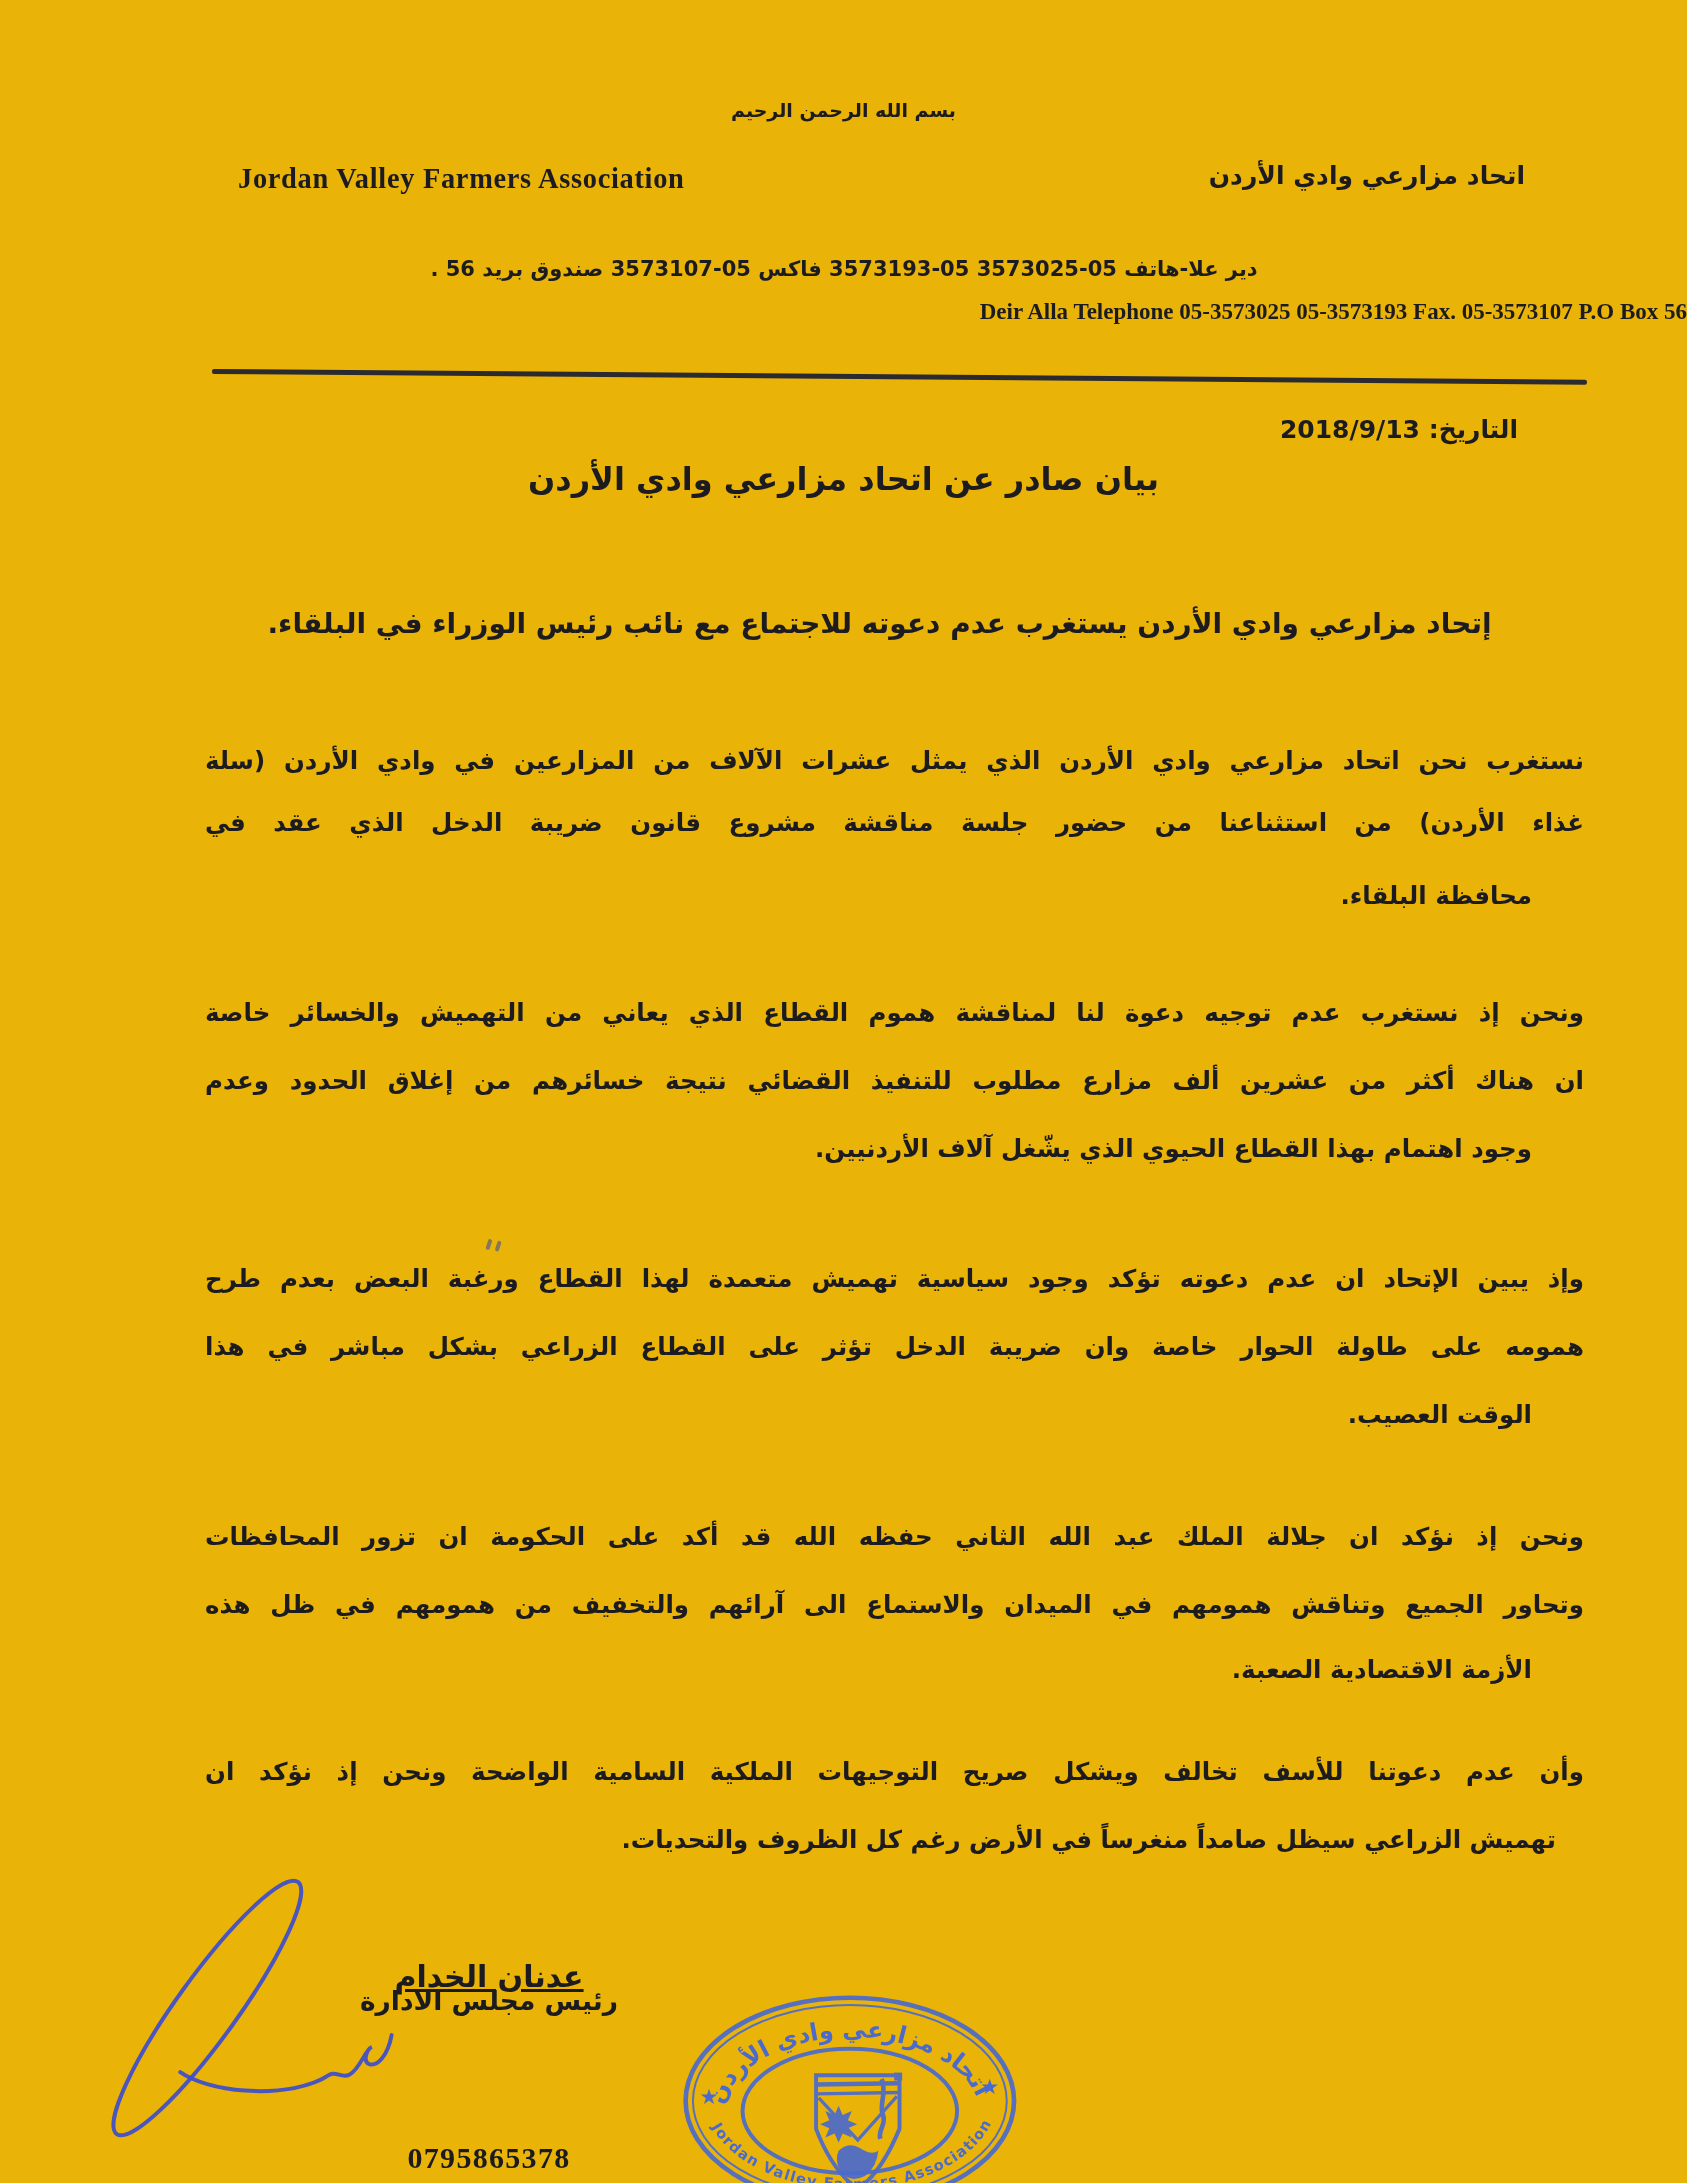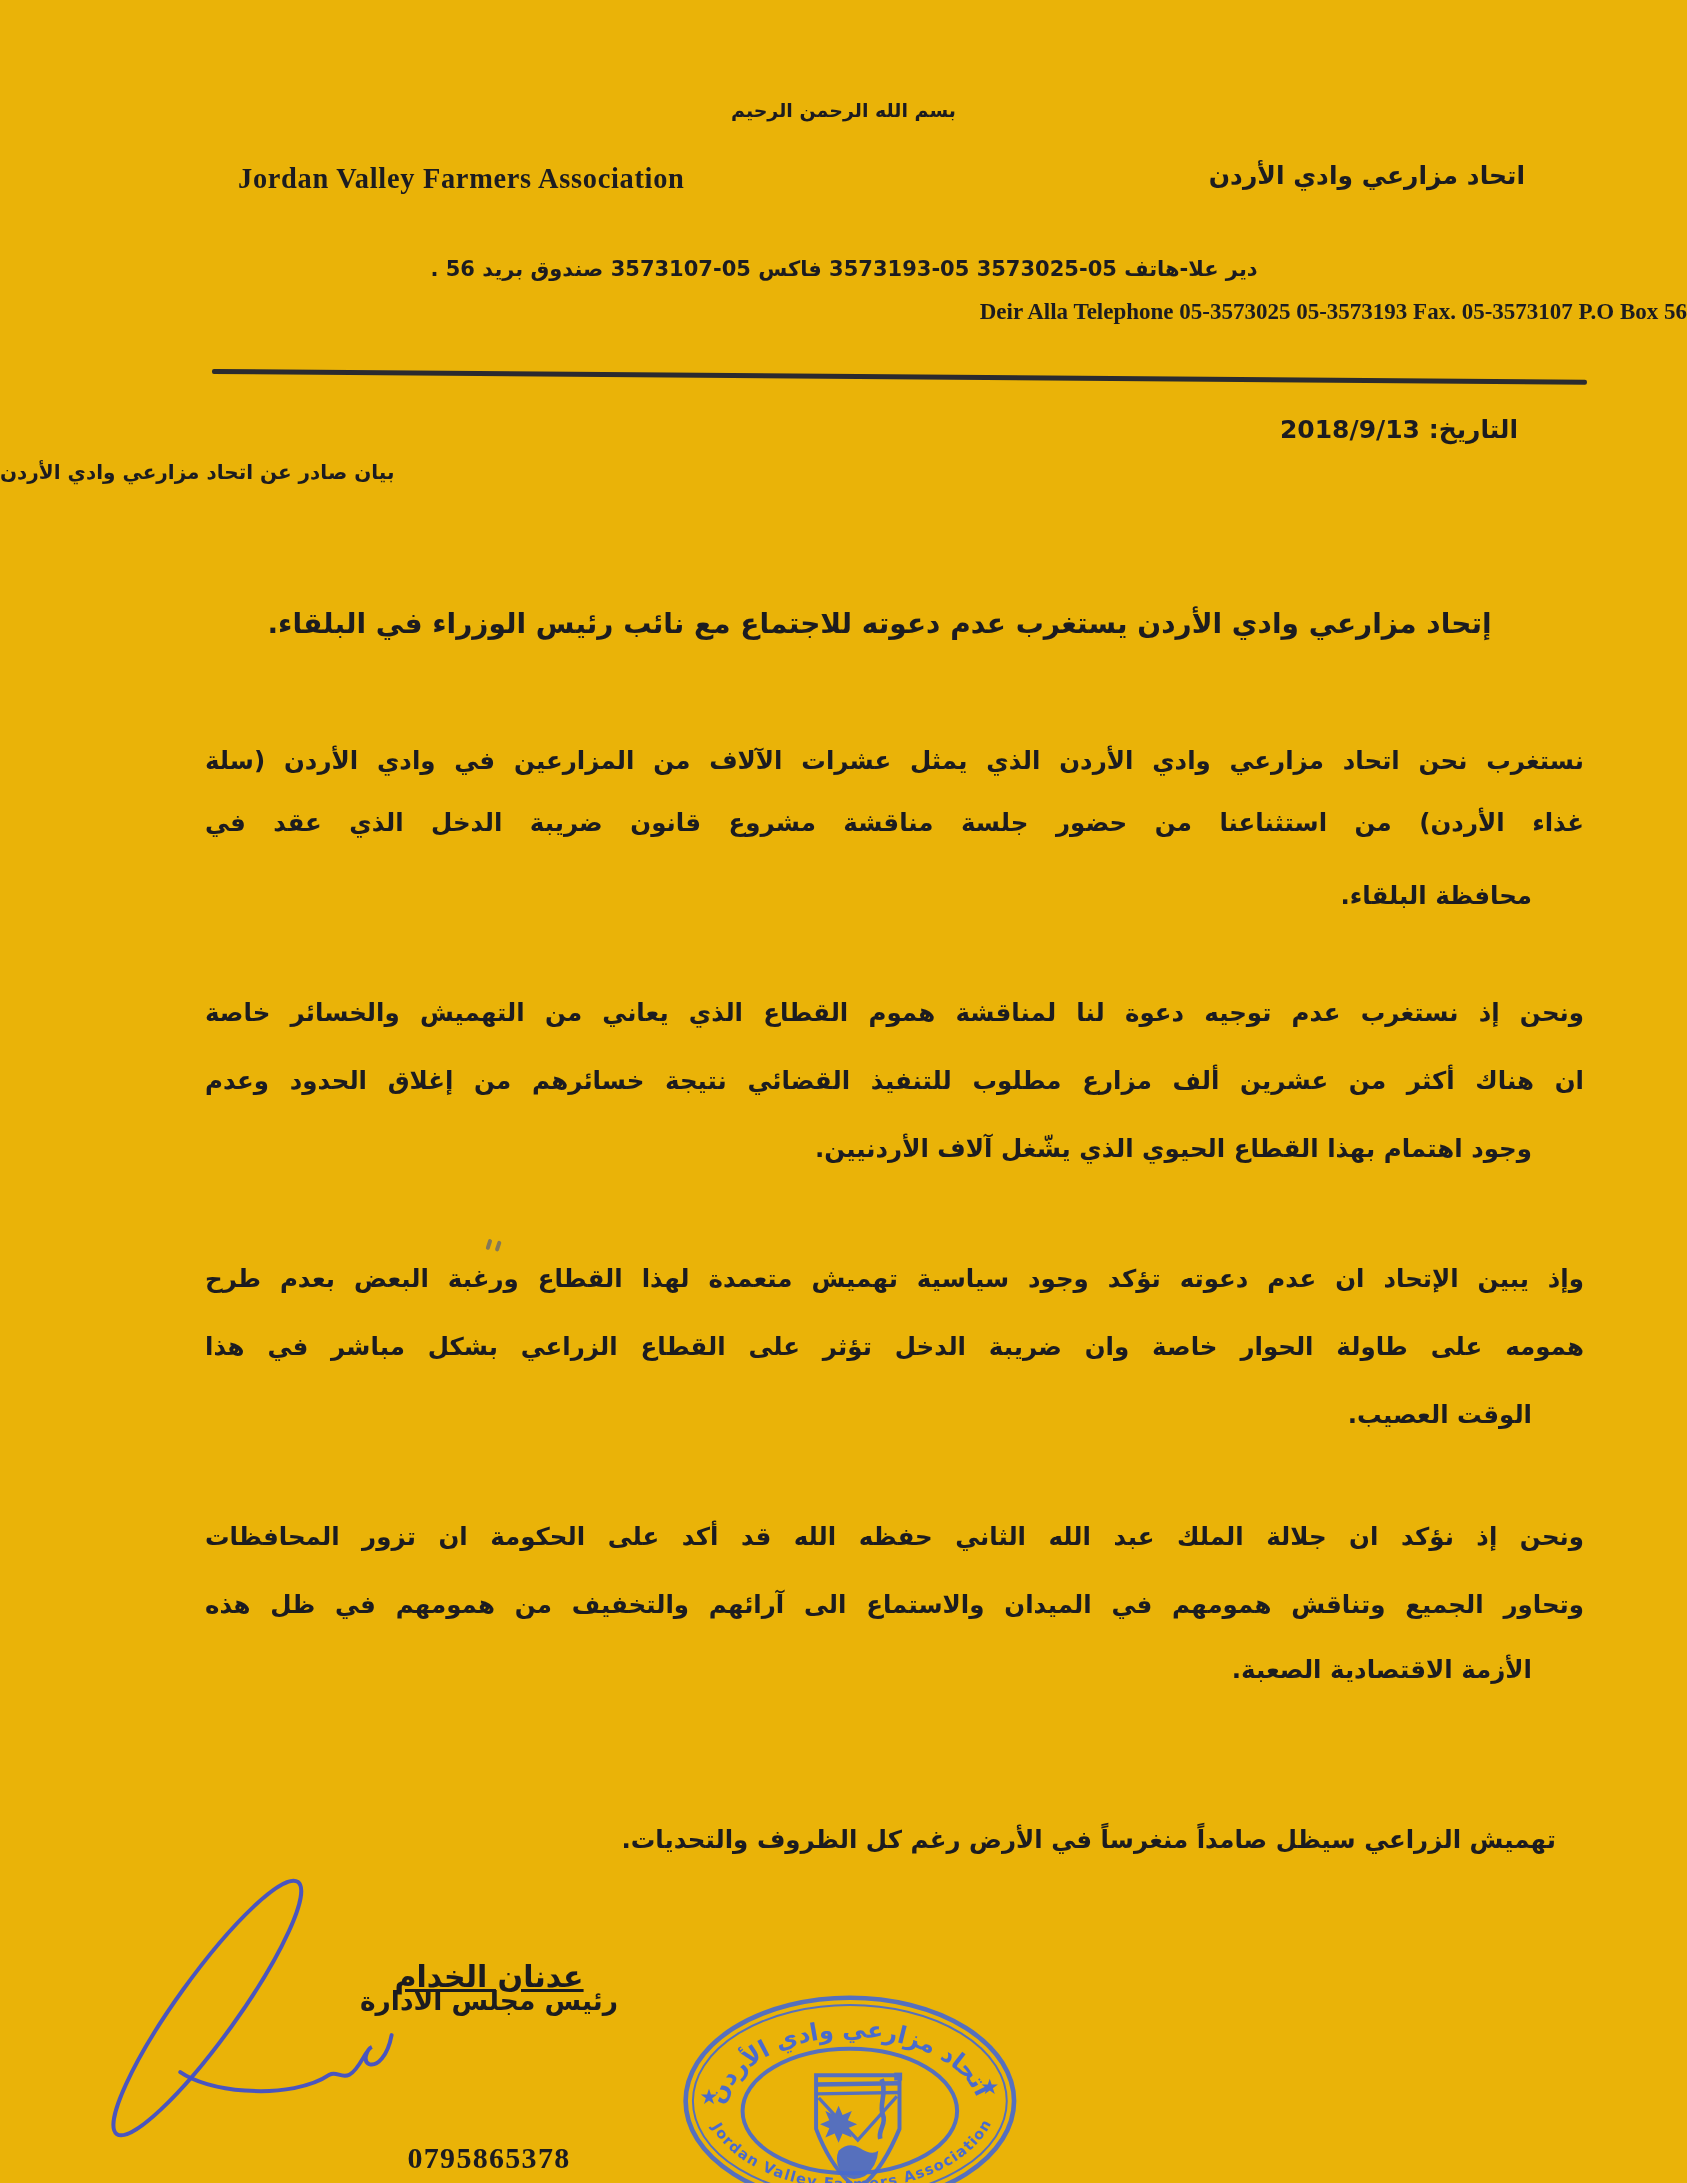--- a/index.html
+++ b/index.html
@@ -8,21 +8,21 @@
   .abs{position:absolute;}
   
   #bismillah{top:99px;left:0;width:1687px;text-align:center;font-size:19px;font-weight:700;}
   #org-en{top:163px;left:238px;font:700 28.4px "Liberation Serif",serif;letter-spacing:0.7px;}
   #org-ar{top:161px;right:162px;font-size:25px;font-weight:700;direction:rtl;}
   #contact-ar{top:257px;left:83px;width:1522px;text-align:center;font-size:21px;font-weight:700;direction:rtl;}
   #contact-en{top:299px;left:0;width:1687px;text-align:right;font:700 23px "Liberation Serif",serif;}
   #rule{top:369px;left:212px;width:1375px;height:4.6px;background:#2b2b2f;transform:rotate(0.45deg);transform-origin:left center;border-radius:2px;}
   
   #date{top:415px;right:169px;font-size:25px;font-weight:700;direction:rtl;}
-  #title{top:460px;left:0;width:1687px;text-align:left;font-size:20px;font-weight:700;direction:rtl;}
+  #title{top:460px;left:0;width:1687px;text-align:center;font-size:32px;font-weight:700;direction:rtl;}
   #subtitle{top:607px;left:205px;width:1379px;direction:rtl;text-align:center;padding-right:30px;box-sizing:border-box;
             font-size:28px;font-weight:700;}
   
   .ln{position:absolute;left:205px;width:1379px;box-sizing:border-box;direction:rtl;
       font-size:24.5px;font-weight:700;line-height:1.55;color:#1c1c20;}
   .stretch{text-align:justify;text-align-last:justify;}
   .endline{text-align:right;padding-right:52px;}
   
   #sig-role{top:1985px;left:284px;width:410px;text-align:center;font-size:26.5px;font-weight:700;direction:rtl;}
   #sig-name{top:1959px;left:284px;width:410px;text-align:center;font-size:30px;font-weight:700;direction:rtl;text-decoration:underline;}
@@ -57,20 +57,21 @@
   <div class="ln endline" style="top:1130px">وجود اهتمام بهذا القطاع الحيوي الذي يشّغل آلاف الأردنيين.</div>
 
   <div class="ln stretch" style="top:1260px">وإذ يبين الإتحاد ان عدم دعوته تؤكد وجود سياسية تهميش متعمدة لهذا القطاع ورغبة البعض بعدم طرح</div>
   <div class="ln stretch" style="top:1328px">همومه على طاولة الحوار خاصة وان ضريبة الدخل تؤثر على القطاع الزراعي بشكل مباشر في هذا</div>
   <div class="ln endline" style="top:1396px">الوقت العصيب.</div>
 
   <div class="ln stretch" style="top:1518px">ونحن إذ نؤكد ان جلالة الملك عبد الله الثاني حفظه الله قد أكد على الحكومة ان تزور المحافظات</div>
   <div class="ln stretch" style="top:1586px">وتحاور الجميع وتناقش همومهم في الميدان والاستماع الى آرائهم والتخفيف من همومهم في ظل هذه</div>
   <div class="ln endline" style="top:1651px">الأزمة الاقتصادية الصعبة.</div>
 
+  <div class="ln stretch" style="top:1753px">وأن عدم دعوتنا للأسف تخالف ويشكل صريح التوجيهات الملكية السامية الواضحة ونحن إذ نؤكد ان</div>
   <div class="ln endline" style="top:1821px;padding-right:28px">تهميش الزراعي سيظل صامداً منغرساً في الأرض رغم كل الظروف والتحديات.</div>
 
   <div class="abs" id="artifact"></div>
 
   <svg class="abs" style="top:1866px;left:86px" width="384" height="284" viewBox="0 0 580 430">
     <ellipse cx="183" cy="215" rx="235" ry="46" fill="none" stroke="#4150c8" stroke-width="6" transform="rotate(125.7 183 215)" opacity="0.95"></ellipse>
     <path d="M462,256 c-6,32 -22,48 -34,44 c-10,-4 -4,-22 4,-26 c-10,4 -18,34 -34,42 c-12,6 -20,-6 -30,0
              c-26,18 -74,28 -128,24 c-42,-3 -78,-14 -98,-28" fill="none" stroke="#4150c8" stroke-width="6" stroke-linecap="round" opacity="0.95"></path>
   </svg>
 

